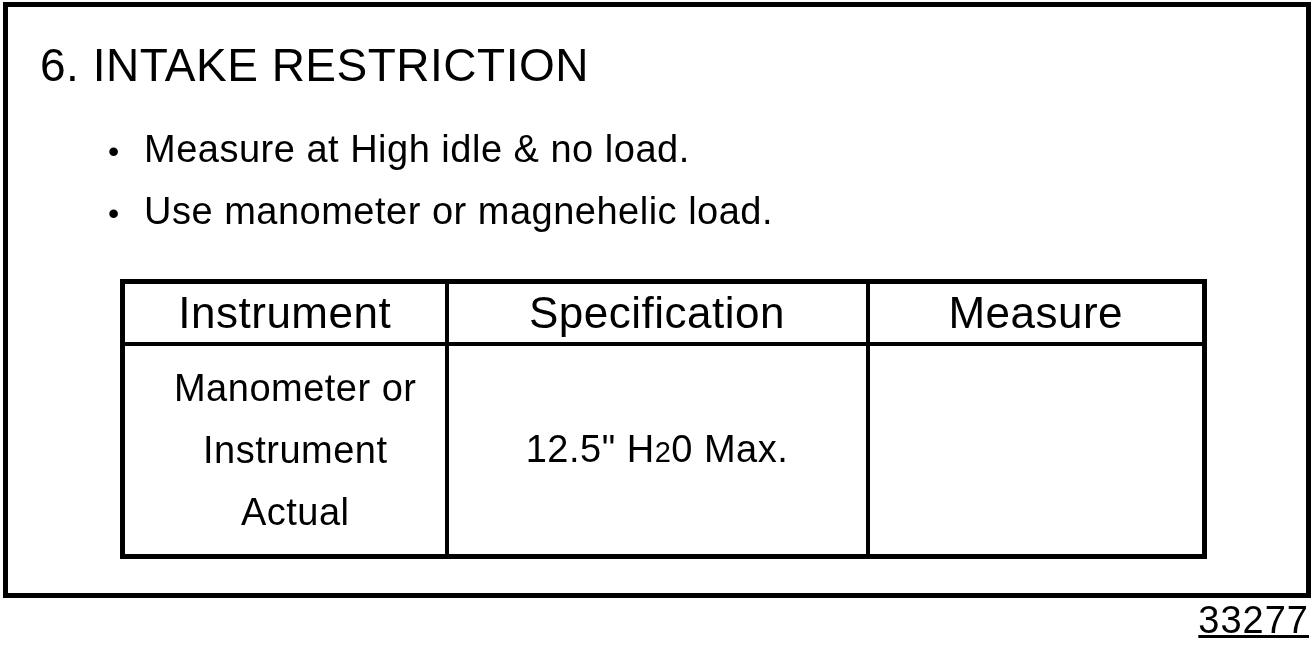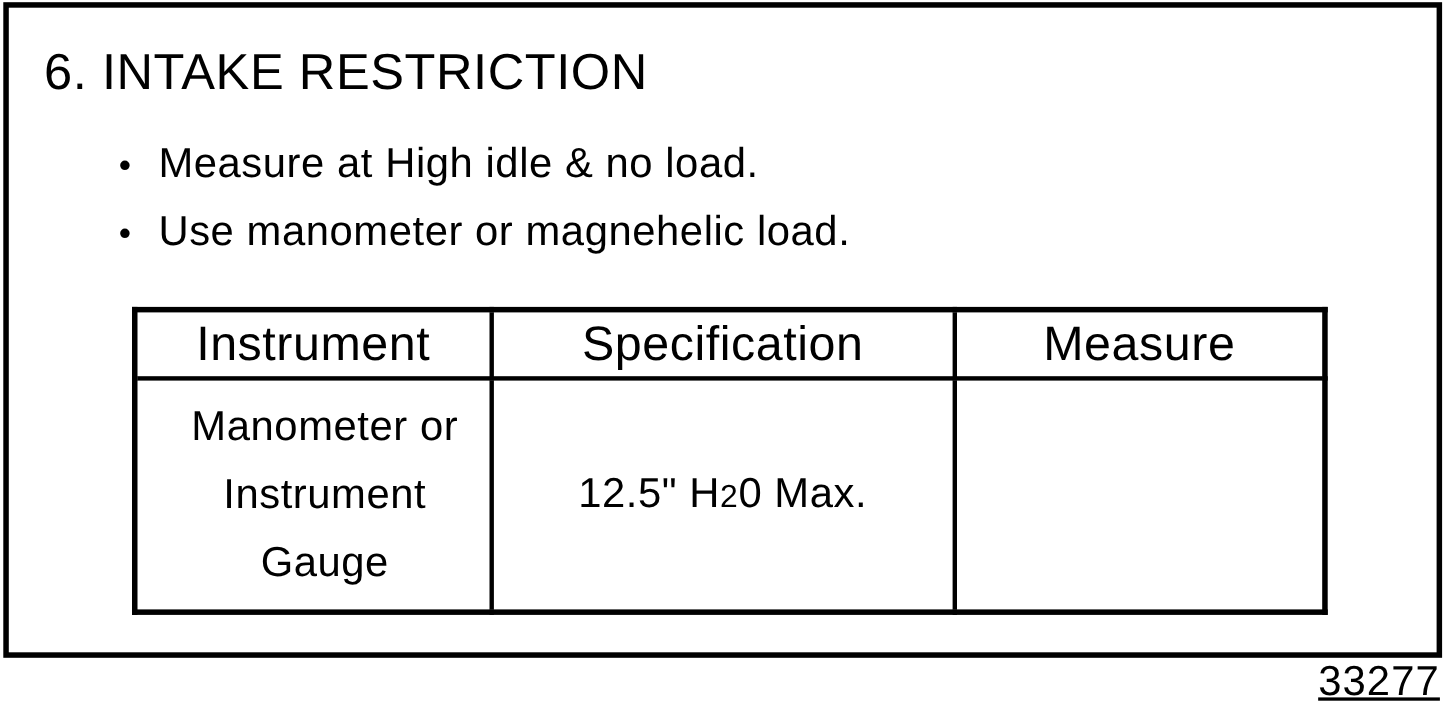--- a/index.html
+++ b/index.html
@@ -132,21 +132,21 @@
       <th>Instrument</th>
       <th>Specification</th>
       <th>Measure</th>
     </tr>
   </thead>
   <tbody>
     <tr>
       <td class="cell-instrument">
         <div>Manometer or</div>
         <div>Instrument</div>
-        <div>Gauge</div>
+        <div>Actual</div>
       </td>
       <td class="cell-specification"><span>12.5" H</span><span class="subscript">2</span><span>0 Max.</span></td>
       <td class="cell-actual"></td>
     </tr>
   </tbody>
 </table>
 
 <div class="figure-number">33277</div>
 
 </body></html>

